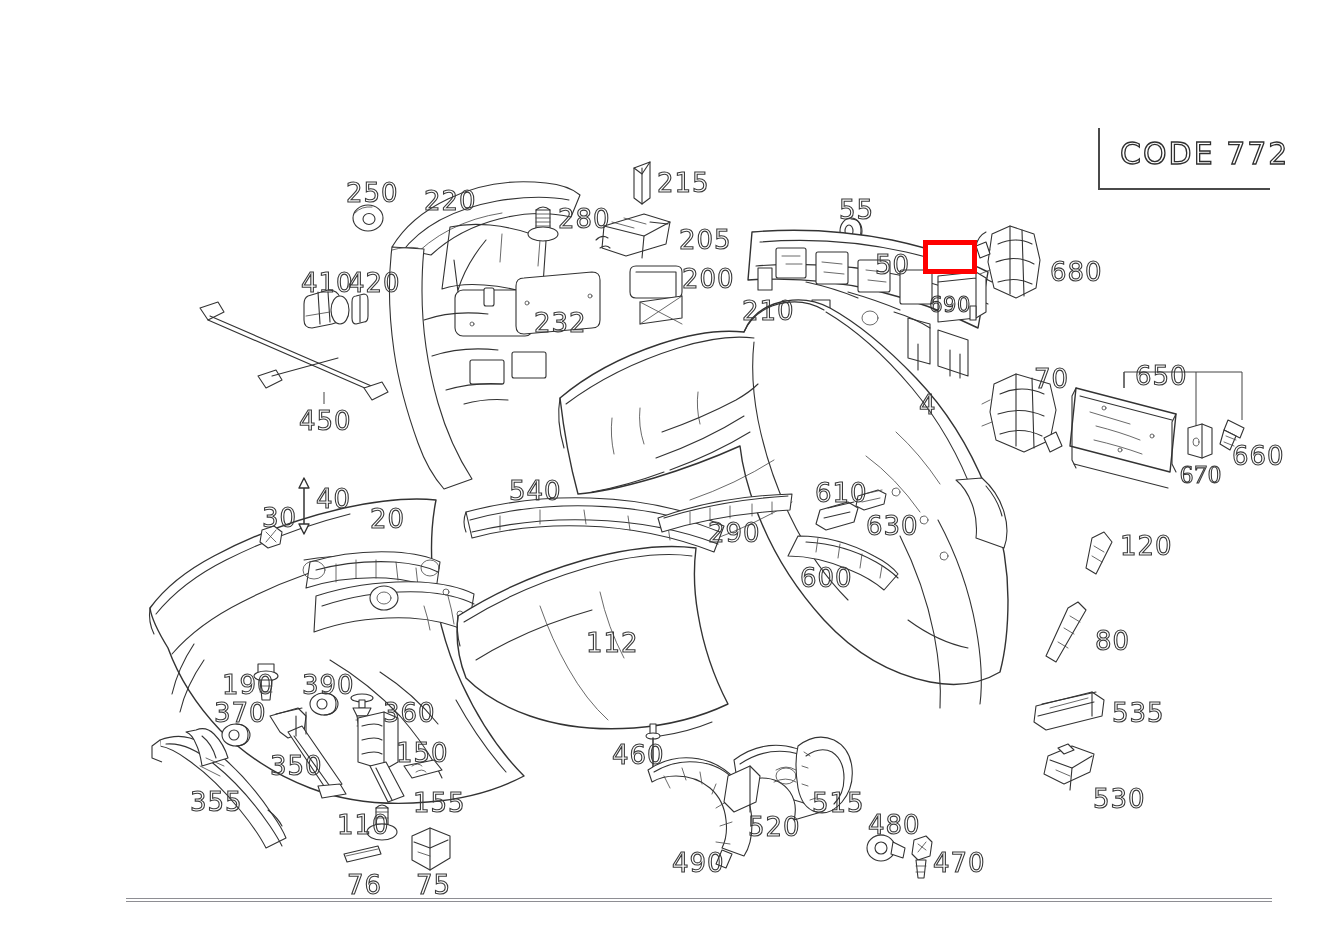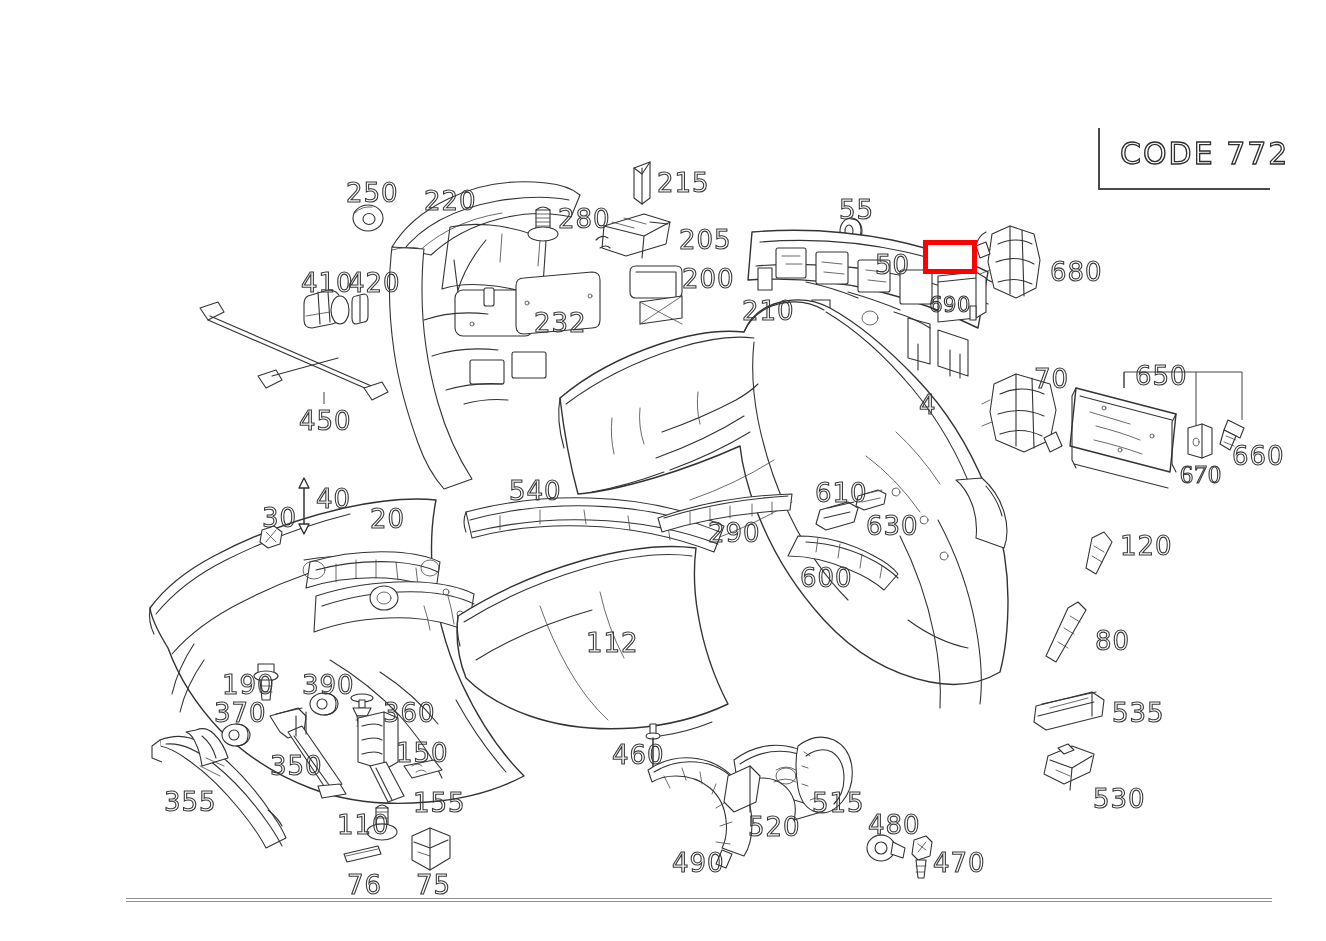--- a/index.html
+++ b/index.html
@@ -568,21 +568,21 @@
       <div class="lbl s26" style="left: 1095px; top: 628px;">80</div>
       <div class="lbl s26" style="left: 222px; top: 672px;">190</div>
       <div class="lbl s26" style="left: 302px; top: 672px;">390</div>
       <div class="lbl s26" style="left: 214px; top: 700px;">370</div>
       <div class="lbl s26" style="left: 383px; top: 700px;">360</div>
       <div class="lbl s26" style="left: 1112px; top: 700px;">535</div>
       <div class="lbl s26" style="left: 396px; top: 740px;">150</div>
       <div class="lbl s26" style="left: 270px; top: 753px;">350</div>
       <div class="lbl s26" style="left: 612px; top: 742px;">460</div>
       <div class="lbl s26" style="left: 1093px; top: 750px; margin-top: 36px;">530</div>
-      <div class="lbl s26" style="left: 164px; top: 789px;">355</div>
+      <div class="lbl s26" style="left: 190px; top: 789px;">355</div>
       <div class="lbl s26" style="left: 413px; top: 790px;">155</div>
       <div class="lbl s26" style="left: 812px; top: 790px;">515</div>
       <div class="lbl s26" style="left: 337px; top: 812px;">110</div>
       <div class="lbl s26" style="left: 748px; top: 814px;">520</div>
       <div class="lbl s26" style="left: 868px; top: 812px;">480</div>
       <div class="lbl s26" style="left: 933px; top: 850px;">470</div>
       <div class="lbl s26" style="left: 672px; top: 850px;">490</div>
       <div class="lbl s26" style="left: 347px; top: 872px;">76</div>
       <div class="lbl s26" style="left: 416px; top: 872px;">75</div>
     </div>

